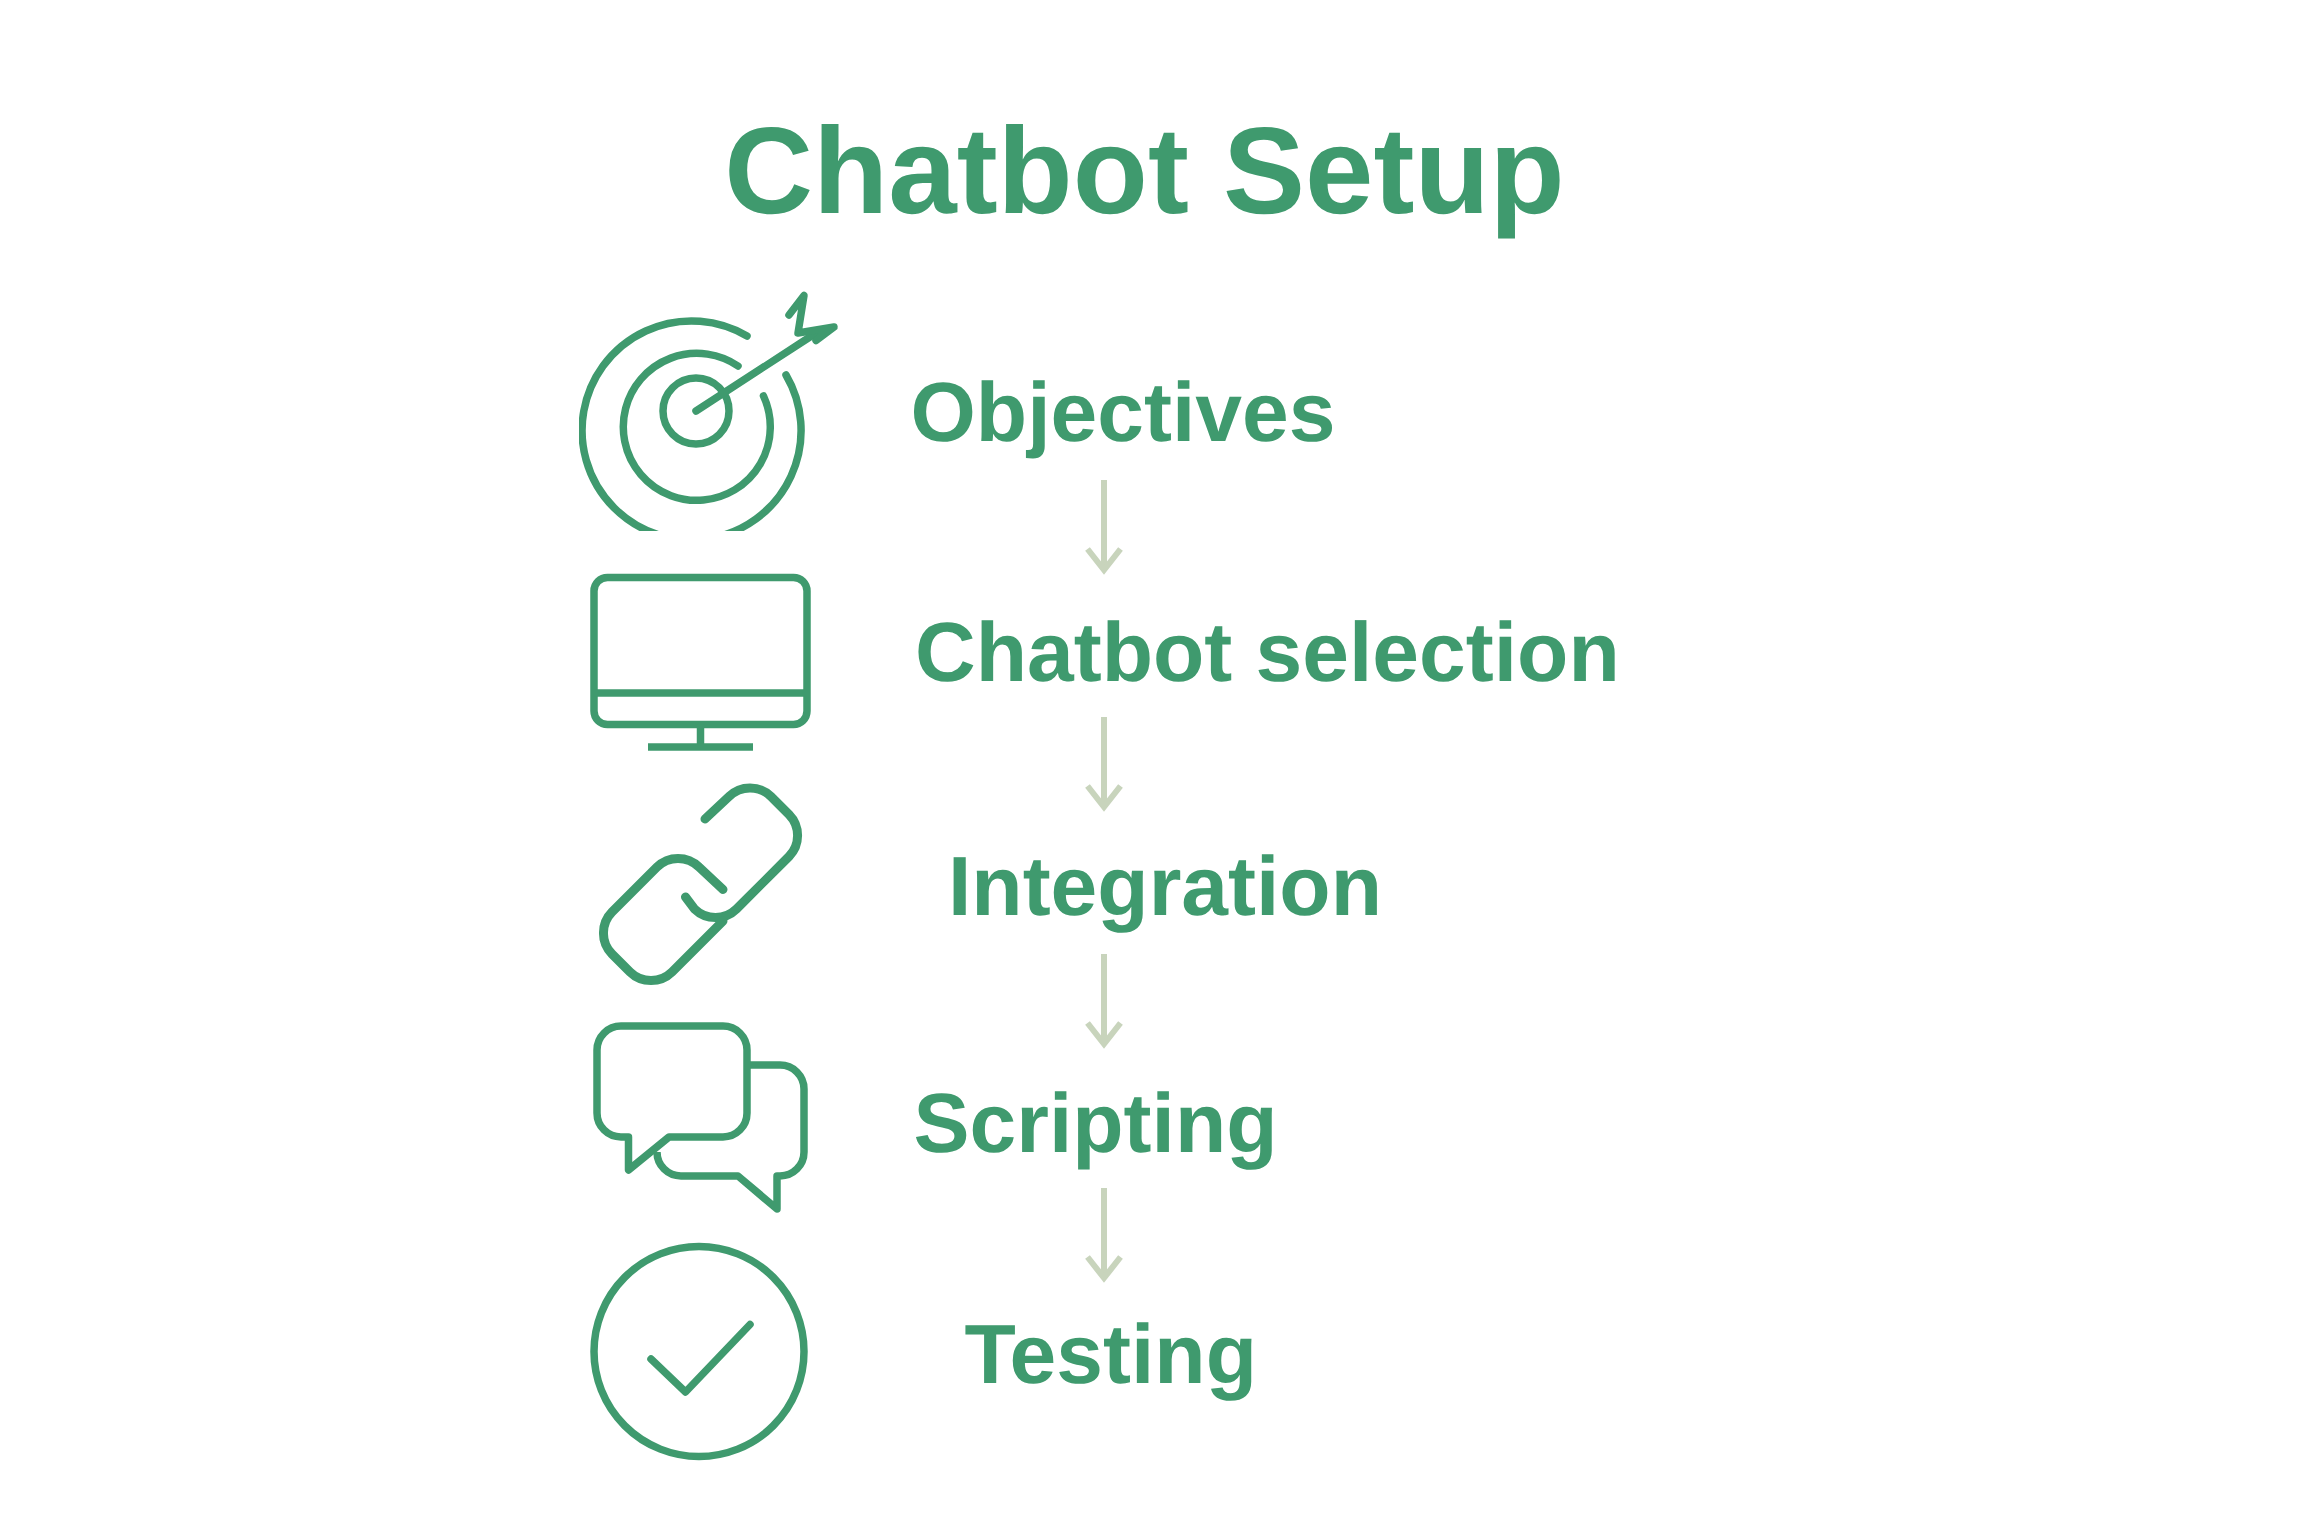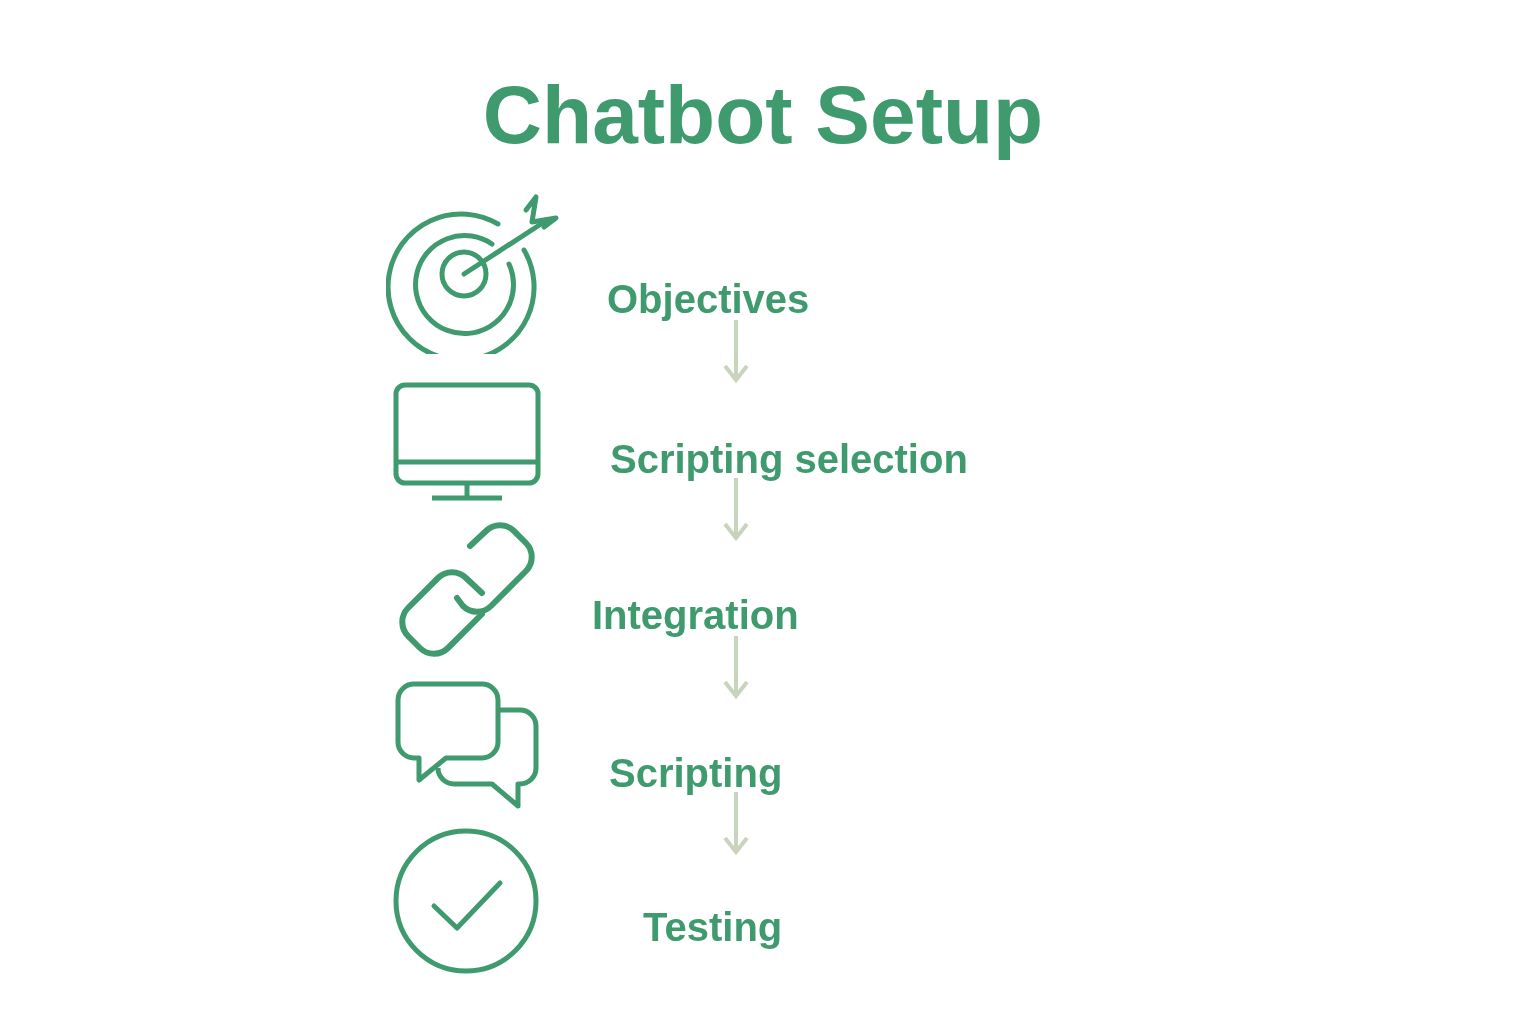--- a/index.html
+++ b/index.html
@@ -2,21 +2,21 @@
 <html><head>
   <meta charset="utf-8">
   <style>
     html, body { margin: 0; padding: 0; background: #ffffff; }
     body { width: 1536px; height: 1024px; position: relative; overflow: hidden;
            font-family: "Liberation Sans", "DejaVu Sans", sans-serif; }
     .title { position: absolute; left: 0; width: 1526px; top: 70px; text-align: center;
              font-size: 82px; font-weight: 700; color: #3f9a6e; letter-spacing: 0px; line-height: 1.1; }
     .icon { position: absolute; }
     .icon svg { display: block; }
-    .label { position: absolute; font-size: 40px; font-weight: 700; color: #3f9a6e; line-height: 1; white-space: nowrap; margin-top: 32px; }
+    .label { position: absolute; font-size: 56px; font-weight: 700; color: #3f9a6e; line-height: 1; white-space: nowrap; }
     .arrow { position: absolute; left: 722px; width: 28px; height: 66px; }
   </style>
 </head>
 <body>
 
 <div>
   <div class="title">Chatbot Setup</div>
 
   <div class="icon" style="left:386px; top:192px;">
     <svg width="175" height="162" viewBox="0 0 175 162">
@@ -39,36 +39,36 @@
   <div class="icon" style="left:392px; top:382px;">
     <svg width="150" height="122" viewBox="0 0 150 122">
       <g fill="none" stroke="#3f9a6e" stroke-width="5">
         <rect x="4" y="3" width="142" height="98" rx="9"></rect>
         <line x1="4" y1="80" x2="146" y2="80"></line>
         <line x1="75" y1="101" x2="75" y2="116"></line>
         <line x1="40" y1="116" x2="110" y2="116"></line>
       </g>
     </svg>
   </div>
-  <div class="label" style="left:610px; top:407px;">Scripting selection</div>
+  <div class="label" style="left:610px; top:407px;">Chatbot selection</div>
 
   <svg class="arrow" style="top:478px;" viewBox="0 0 28 66">
     <line x1="14" y1="0" x2="14" y2="60" stroke="#c8d4bc" stroke-width="4"></line>
     <polyline points="3,46 14,60 25,46" fill="none" stroke="#c8d4bc" stroke-width="4"></polyline>
   </svg>
 
   <div class="icon" style="left:396px; top:522px;">
     <svg width="145" height="140" viewBox="0 0 145 140">
       <g fill="none" stroke="#3f9a6e" stroke-width="6" stroke-linecap="round">
         <path d="M 74 24 L 90 9 A 20 20 0 0 1 118 9 L 130 21 A 20 20 0 0 1 130 49 L 95 84 A 20 20 0 0 1 67 84 L 61 76"></path>
         <path d="M 86 71 L 70 56 A 20 20 0 0 0 42 56 L 12 86 A 20 20 0 0 0 12 114 L 24 126 A 20 20 0 0 0 52 126 L 86 92"></path>
       </g>
     </svg>
   </div>
-  <div class="label" style="left:592px; top:563px;">Integration</div>
+  <div class="label" style="left:632px; top:563px;">Integration</div>
 
   <svg class="arrow" style="top:636px;" viewBox="0 0 28 66">
     <line x1="14" y1="0" x2="14" y2="60" stroke="#c8d4bc" stroke-width="4"></line>
     <polyline points="3,46 14,60 25,46" fill="none" stroke="#c8d4bc" stroke-width="4"></polyline>
   </svg>
 
   <div class="icon" style="left:394px; top:680px;">
     <svg width="150" height="135" viewBox="0 0 150 135">
       <g fill="none" stroke="#3f9a6e" stroke-width="5" stroke-linejoin="round">
         <path d="M 20 4 L 88 4 A 16 16 0 0 1 104 20 L 104 62 A 16 16 0 0 1 88 78 L 52 78 L 25 100 L 25 78 L 20 78 A 16 16 0 0 1 4 62 L 4 20 A 16 16 0 0 1 20 4 Z"></path>

